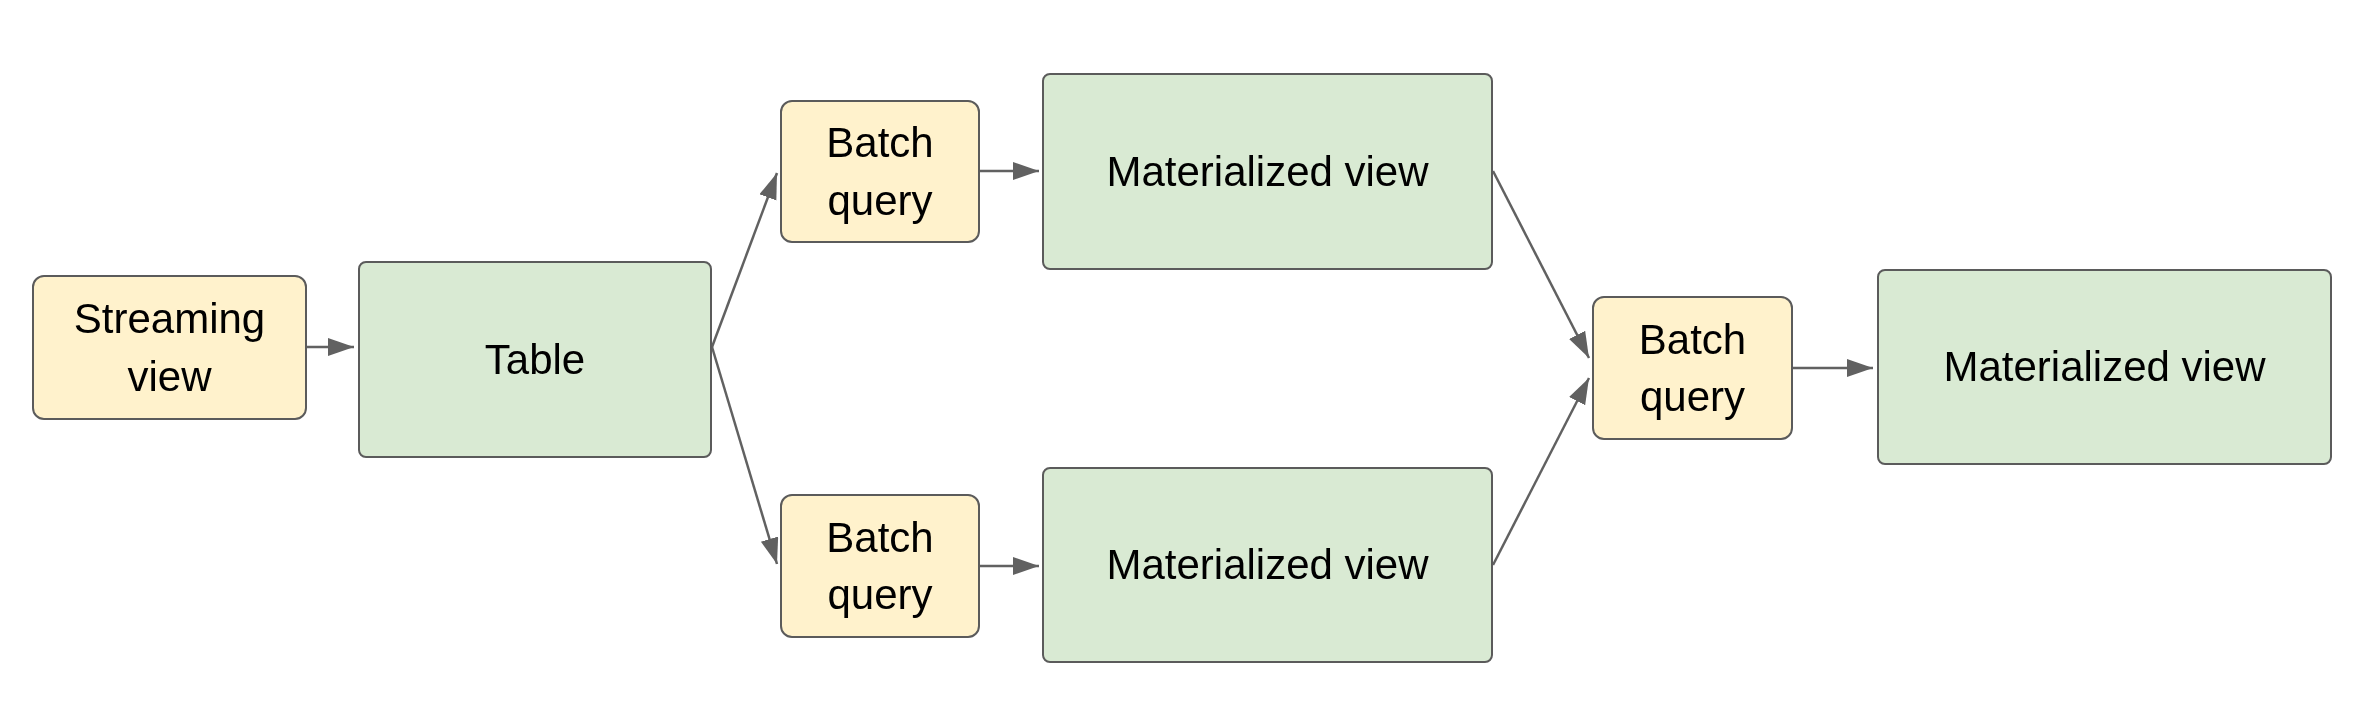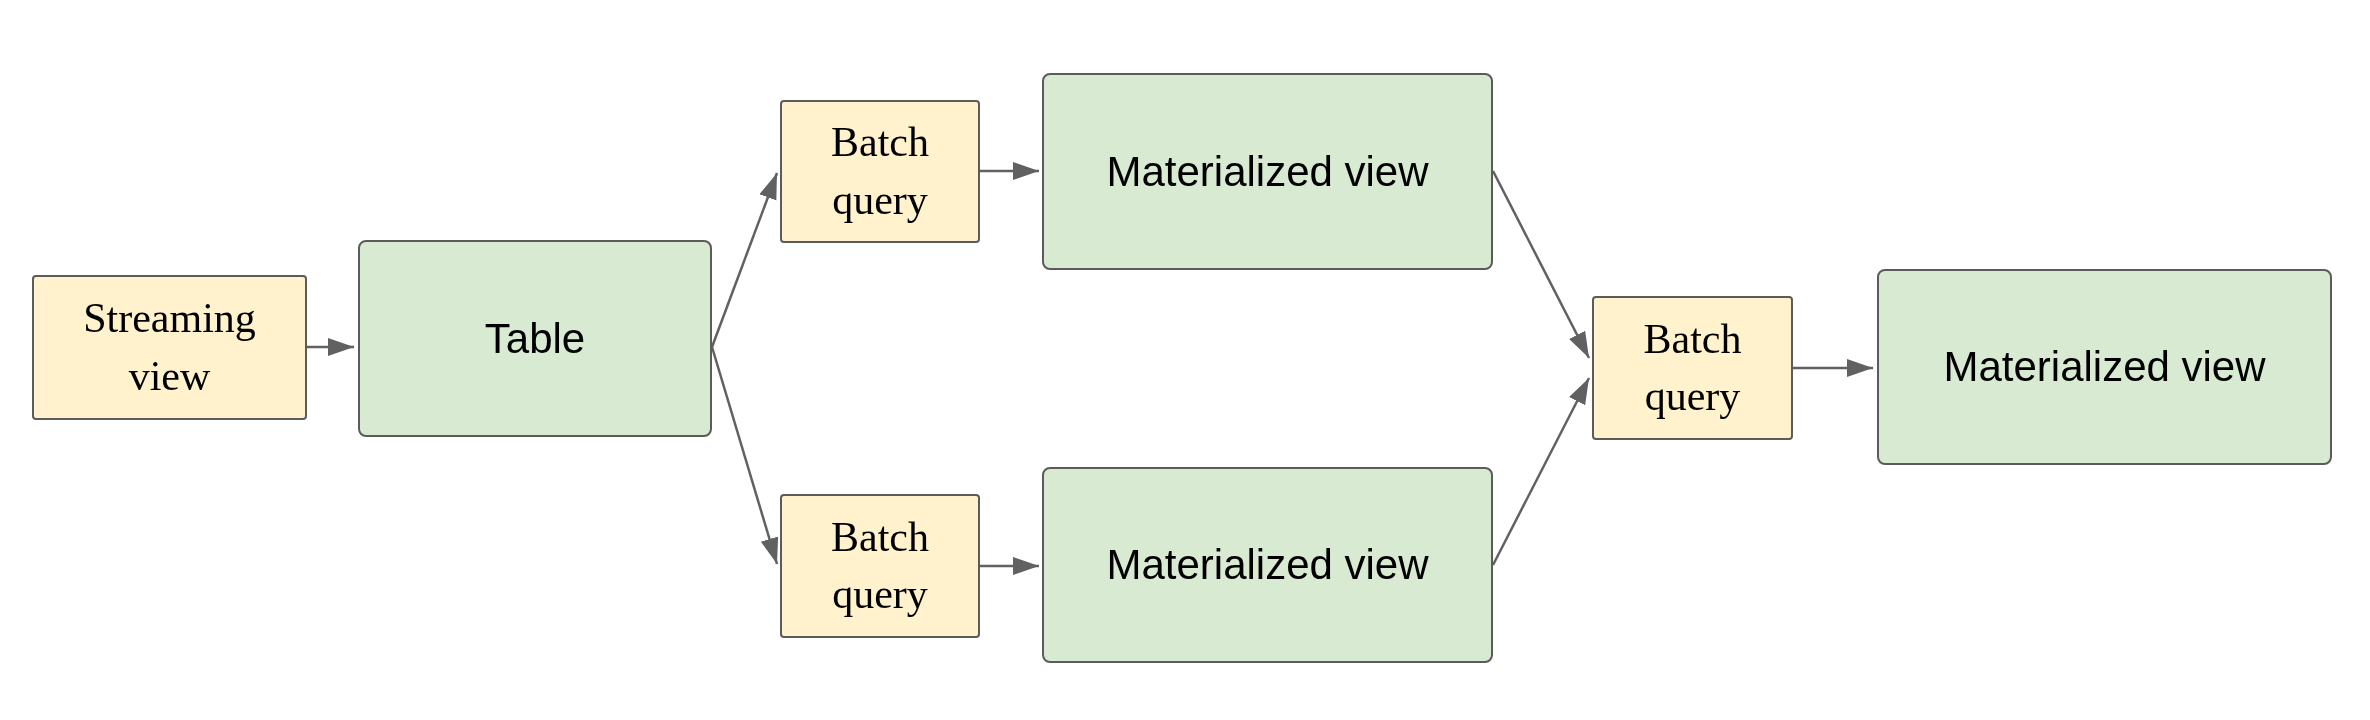--- a/index.html
+++ b/index.html
@@ -17,21 +17,21 @@
     box-sizing:border-box;
     text-align:center;
     padding:6px 10px;
   }
   .node .label{
     font-size:42px;
     line-height:1.36;
     color:#000000;
     font-weight:400;
   }
-  .shape-rect{border-radius:4px;font-family:Liberation Serif, serif;}
+  .shape-rect{border-radius:12px;}
   .shape-rounded{border-radius:8px;}
 </style>
 </head>
 <body>
 
 <div id="diagram" style="width: 2370px; height: 720px; background: rgb(255, 255, 255);">
     <svg id="connector-layer" width="2370" height="720">
       <defs>
         <marker id="arrowhead" markerUnits="userSpaceOnUse" markerWidth="28" markerHeight="20" refX="26" refY="9" orient="auto">
           <path d="M0,0 L26,9 L0,18 Z" fill="#616161"></path>
@@ -42,21 +42,21 @@
       <line x1="712" y1="347" x2="777" y2="564" stroke="#616161" stroke-width="2.5" marker-end="url(#arrowhead)"></line>
       <line x1="980" y1="171" x2="1039" y2="171" stroke="#616161" stroke-width="2.5" marker-end="url(#arrowhead)"></line>
       <line x1="980" y1="566" x2="1039" y2="566" stroke="#616161" stroke-width="2.5" marker-end="url(#arrowhead)"></line>
       <line x1="1493" y1="171" x2="1589" y2="358" stroke="#616161" stroke-width="2.5" marker-end="url(#arrowhead)"></line>
       <line x1="1493" y1="565" x2="1589" y2="378" stroke="#616161" stroke-width="2.5" marker-end="url(#arrowhead)"></line>
       <line x1="1793" y1="368" x2="1873" y2="368" stroke="#616161" stroke-width="2.5" marker-end="url(#arrowhead)"></line>
     </svg>
     <div class="node shape-rect" style="left: 32px; top: 275px; width: 275px; height: 145px; background: rgb(255, 242, 204); border: 2.5px solid rgb(91, 91, 91);">
       <span class="label">Streaming view</span>
     </div>
-    <div class="node shape-rounded" style="left: 358px; top: 240px; width: 354px; height: 197px; background: rgb(217, 234, 211); border: 2.5px solid rgb(91, 91, 91);">
+    <div class="node shape-rounded" style="left: 358px; top: 261px; width: 354px; height: 197px; background: rgb(217, 234, 211); border: 2.5px solid rgb(91, 91, 91);">
       <span class="label">Table</span>
     </div>
     <div class="node shape-rect" style="left: 780px; top: 100px; width: 200px; height: 143px; background: rgb(255, 242, 204); border: 2.5px solid rgb(91, 91, 91);">
       <span class="label">Batch query</span>
     </div>
     <div class="node shape-rounded" style="left: 1042px; top: 73px; width: 451px; height: 197px; background: rgb(217, 234, 211); border: 2.5px solid rgb(91, 91, 91);">
       <span class="label">Materialized view</span>
     </div>
     <div class="node shape-rect" style="left: 780px; top: 494px; width: 200px; height: 144px; background: rgb(255, 242, 204); border: 2.5px solid rgb(91, 91, 91);">
       <span class="label">Batch query</span>

